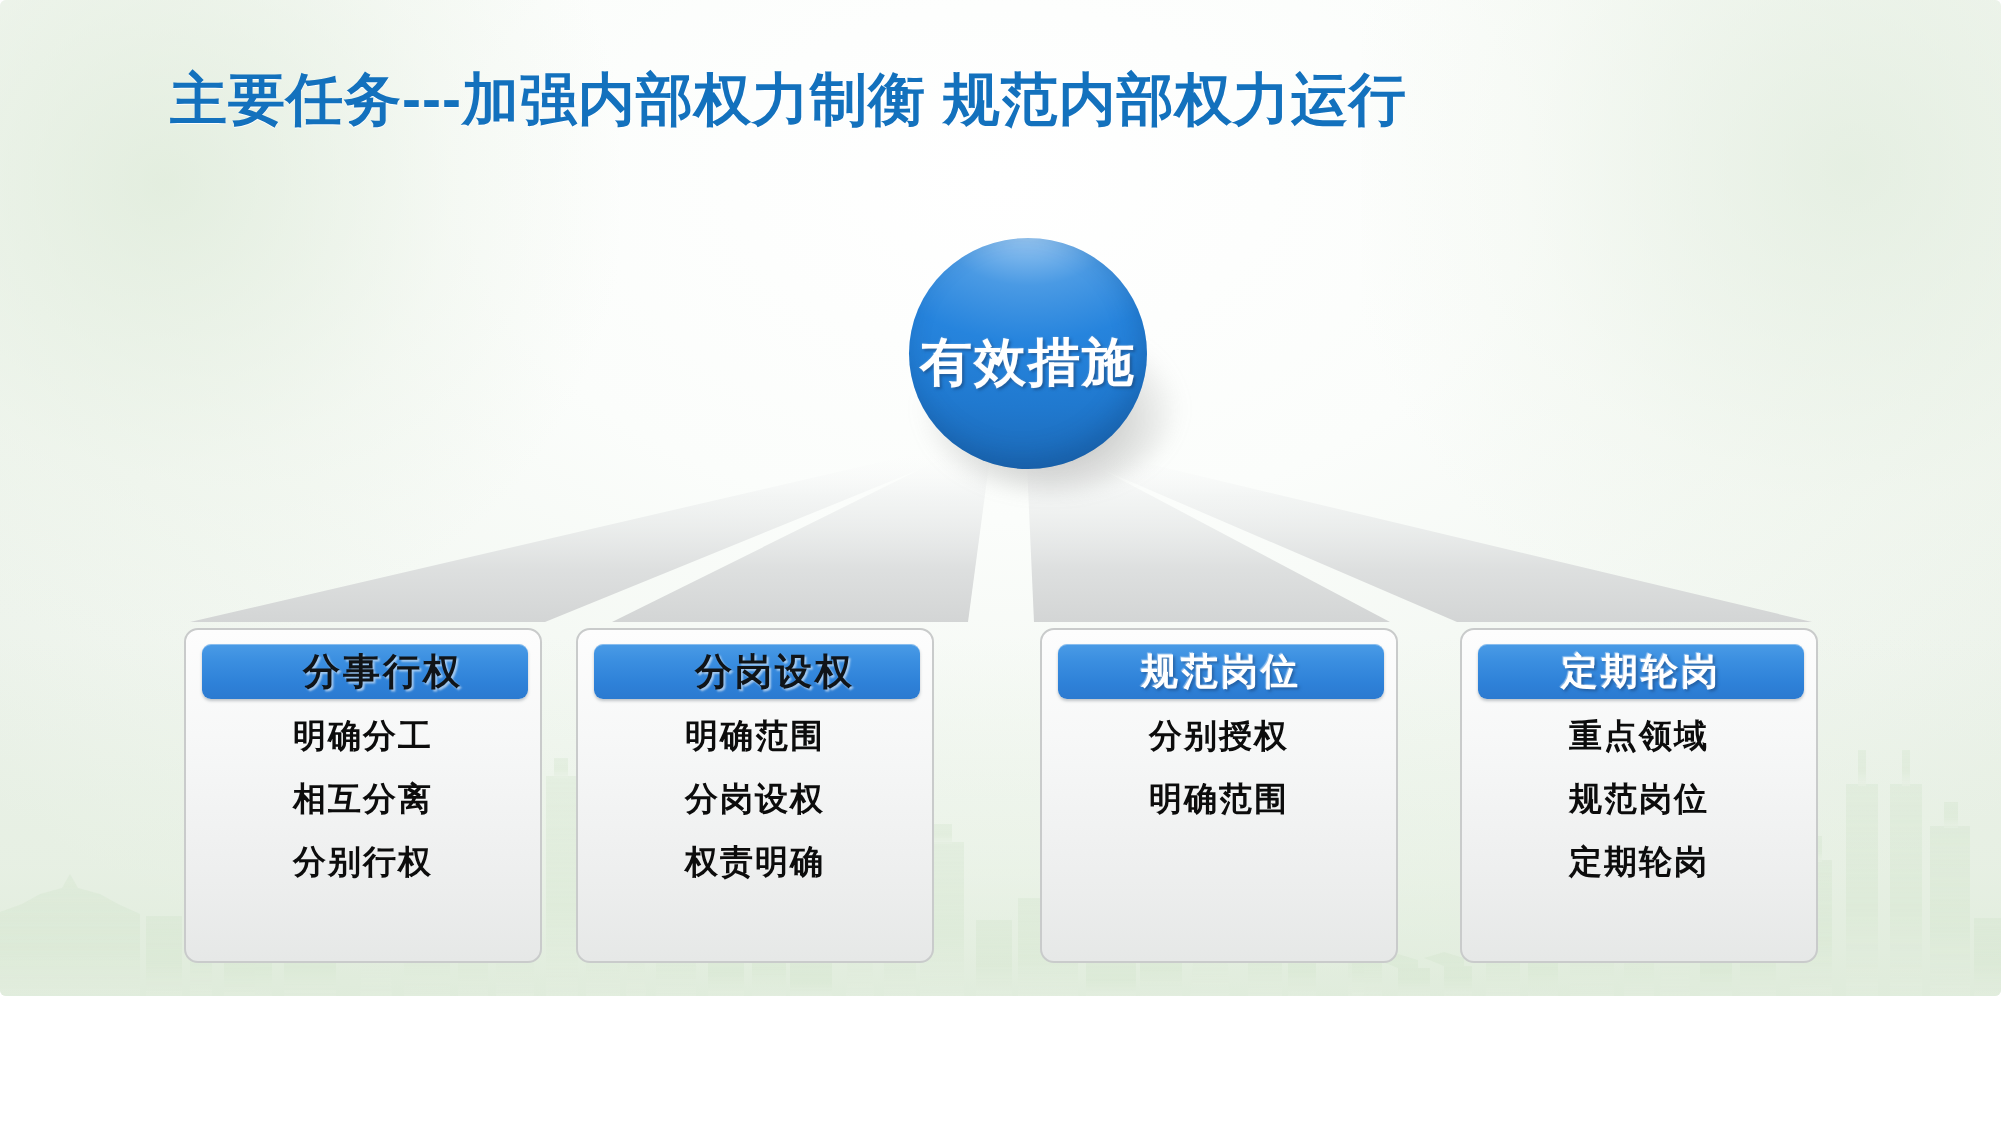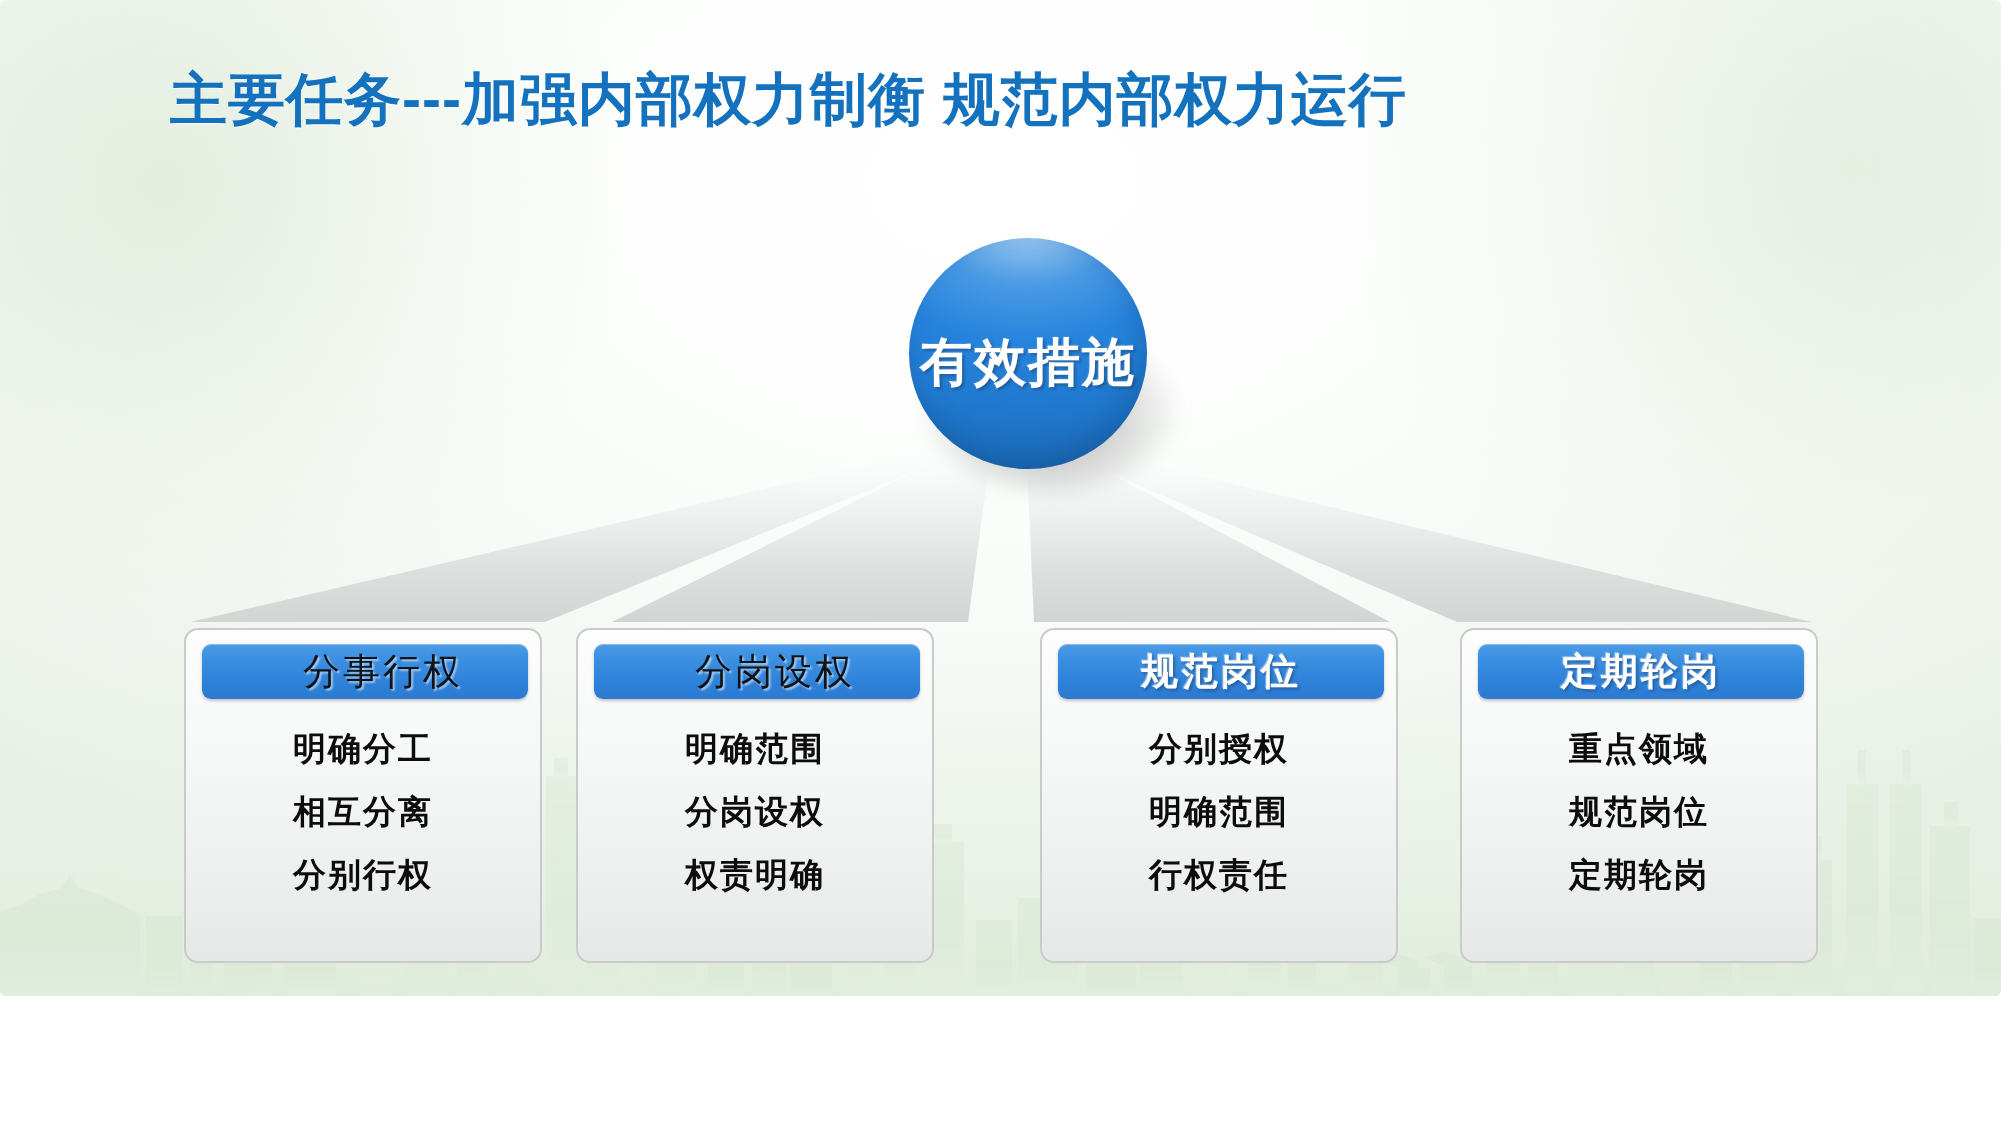--- a/index.html
+++ b/index.html
@@ -145,21 +145,21 @@
     box-sizing: border-box;
   }
   .card-header-text {
     font-size: 37px;
     letter-spacing: 3px;
     line-height: 1;
   }
   
   .hdr-serif .card-header-text {
     font-family: "Liberation Serif", "DejaVu Serif", serif;
-    font-weight: normal;
+    font-weight: bold;
     color: #101418;
     text-shadow: 2px 2px 2px rgba(255,255,255,0.55);
     margin-left: 36px;
   }
   
   .hdr-bold .card-header-text {
     font-family: "Liberation Sans", "DejaVu Sans", sans-serif;
     font-weight: bold;
     color: #ffffff;
     text-shadow: 2px 2px 3px rgba(30,70,120,0.55), -1px -1px 1px rgba(255,255,255,0.5);
@@ -173,21 +173,21 @@
     text-align: center;
   }
   .card-item {
     font-size: 33px;
     font-weight: bold;
     color: #0c0c0c;
     letter-spacing: 2px;
     line-height: 1;
     margin-bottom: 30px;
   }
-  .card-item:first-child { margin-top: 18px; }
+  .card-item:first-child { margin-top: 5px; }
 </style>
 </head>
 <body>
 
 <div class="slide">
 
   <div class="bg-tint-left"></div>
   <div class="bg-tint-right"></div>
   <div class="bg-tint-bottom"></div>
 
@@ -334,21 +334,20 @@
       </div>
     </div>
 
     <div class="card card-3 hdr-bold">
       <div class="card-header">
         <span class="card-header-text">规范岗位</span>
       </div>
       <div class="card-body">
         <div class="card-item">分别授权</div>
         <div class="card-item">明确范围</div>
-        <div class="card-item">行权责任</div>
       </div>
     </div>
 
     <div class="card card-4 hdr-bold">
       <div class="card-header">
         <span class="card-header-text">定期轮岗</span>
       </div>
       <div class="card-body">
         <div class="card-item">重点领域</div>
         <div class="card-item">规范岗位</div>

